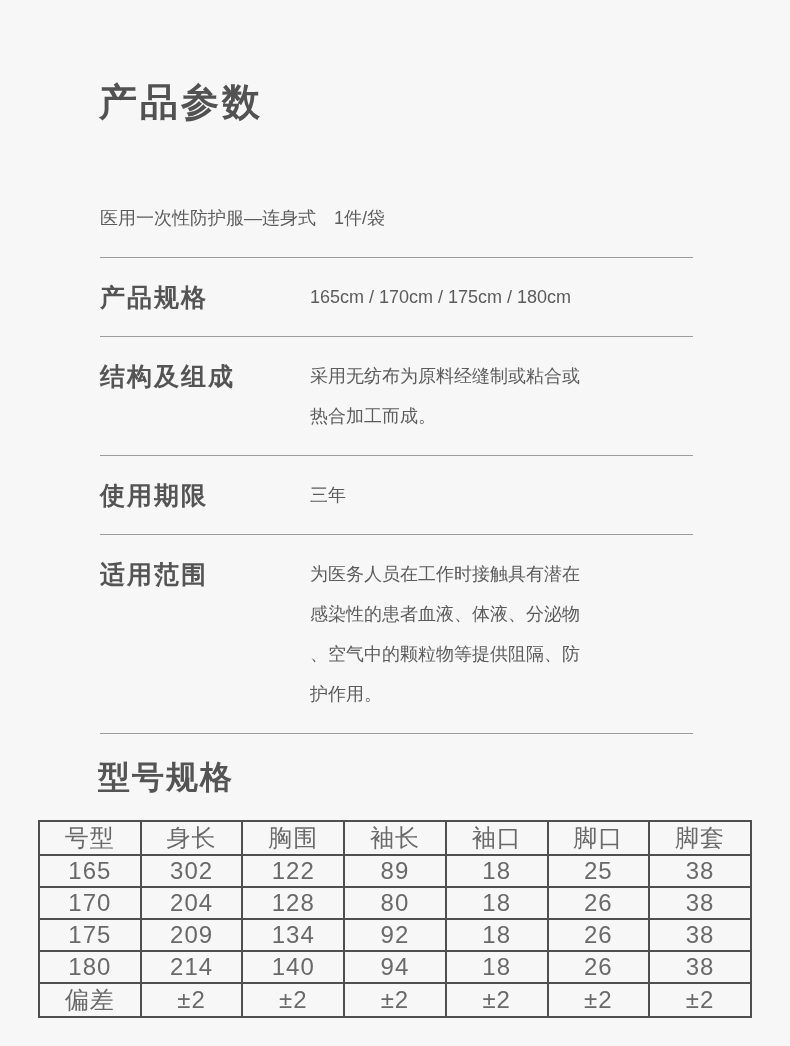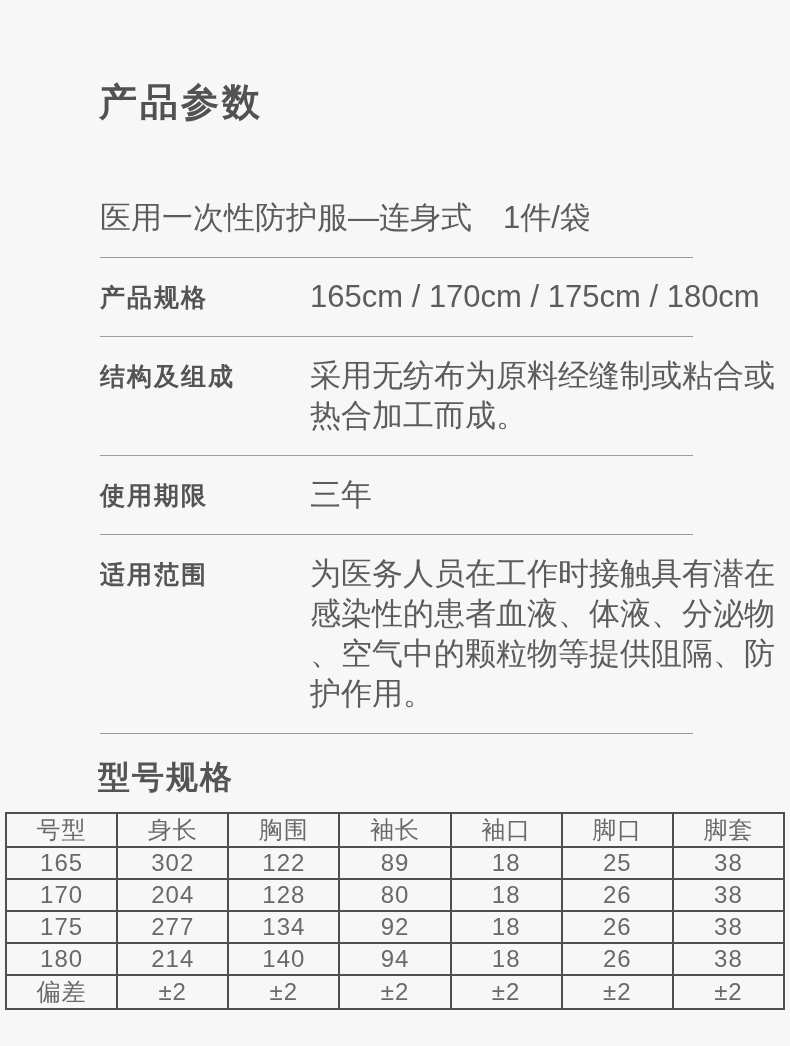--- a/index.html
+++ b/index.html
@@ -32,38 +32,38 @@
     flex: 0 0 210px;
     font-size: 25px;
     font-weight: bold;
     letter-spacing: 2px;
     color: #545454;
     line-height: 40px;
     white-space: nowrap;
   }
   .param-value {
     flex: 1 1 auto;
-    font-size: 31px;
+    font-size: 18px;
     color: #5c5c5c;
     line-height: 40px;
     white-space: pre; 
   }
 
   .spec-heading {
     margin: 26px 0 0 98px;
     font-size: 32px;
     font-weight: bold;
     letter-spacing: 2px;
     color: #545454;
     line-height: 34px;
   }
 
   .spec-table {
-    margin: 18px auto 0 auto;
-    width: 780px;
+    margin: 26px auto 0 auto;
+    width: 714px;
     border-collapse: collapse;
     table-layout: fixed;
   }
   .spec-table th, .spec-table td {
     border: 2px solid #4f4f4f;
     height: 32px;
     text-align: center;
     vertical-align: middle;
     font-size: 24px;
     font-weight: normal;
@@ -133,21 +133,21 @@
         <td>170</td>
         <td>204</td>
         <td>128</td>
         <td>80</td>
         <td>18</td>
         <td>26</td>
         <td>38</td>
       </tr>
       <tr>
         <td>175</td>
-        <td>277</td>
+        <td>209</td>
         <td>134</td>
         <td>92</td>
         <td>18</td>
         <td>26</td>
         <td>38</td>
       </tr>
       <tr>
         <td>180</td>
         <td>214</td>
         <td>140</td>

